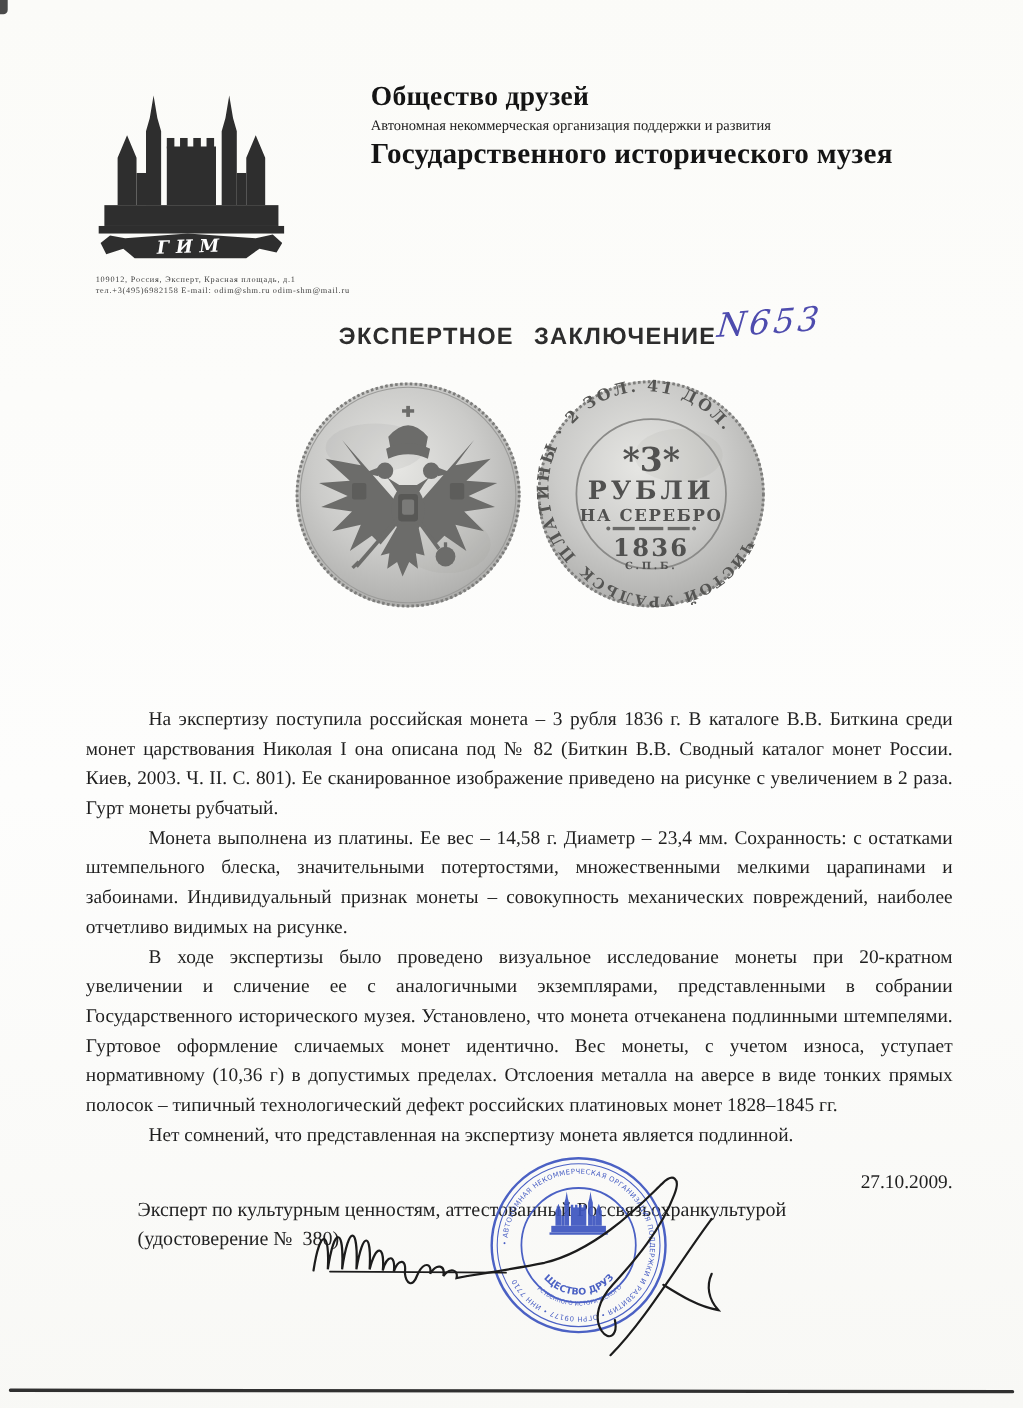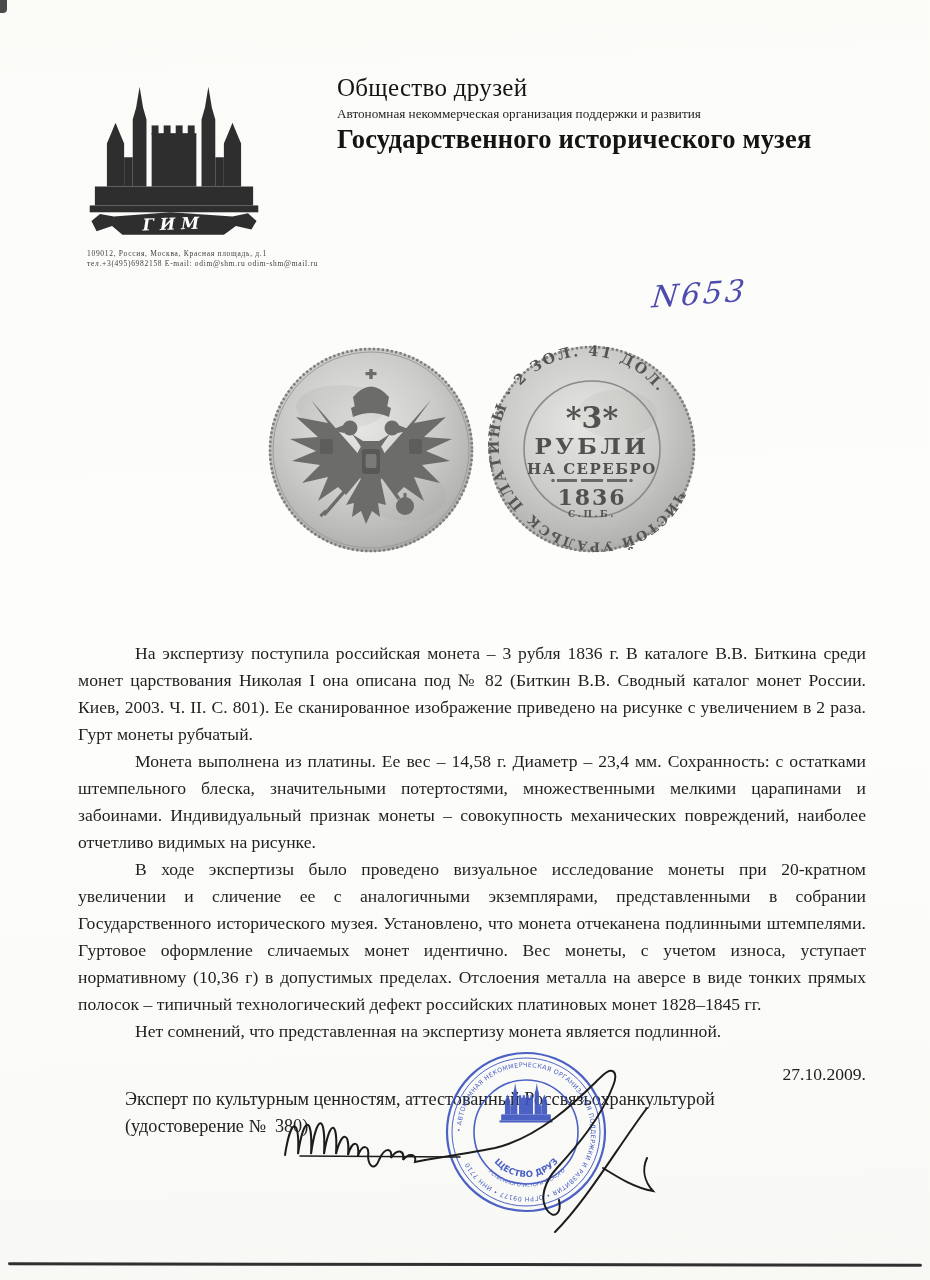--- a/index.html
+++ b/index.html
@@ -5,21 +5,21 @@
   html,body{margin:0;padding:0;background:#e8e8e8;}
   .page{position:relative;width:930px;height:1280px;margin:0 auto;
         background:linear-gradient(178deg,#fbfbf8 0%,#fdfdfc 55%,#f8f8f5 100%);
         overflow:hidden;font-family:"Liberation Serif",serif;color:#1f1f1f;}
   .corner-mark{position:absolute;left:0;top:0;width:7px;height:13px;background:#4a4a4a;border-radius:0 0 4px 0;}
   .scan-edge{position:absolute;left:8px;top:1263px;width:914px;height:3px;background:#303030;border-radius:2px;transform:rotate(.08deg);}
 
   
   .logo{position:absolute;left:88px;top:76px;width:172px;height:178px;}
   .org-head{position:absolute;left:337px;top:74px;width:575px;}
-  .org-name{font-size:25px;font-weight:normal;letter-spacing:.3px;color:#141414;}
+  .org-name{font-size:25px;font-weight:bold;letter-spacing:.3px;color:#141414;}
   .org-sub{font-size:13.2px;margin-top:4px;color:#232323;}
   .org-name2{font-size:26.5px;font-weight:bold;margin-top:2px;letter-spacing:.2px;color:#141414;}
   .org-addr{position:absolute;left:87px;top:249px;font-size:7.5px;line-height:10px;letter-spacing:.7px;color:#3c3c3c;}
 
   
   .doc-title{position:absolute;left:308px;top:294px;font-family:"Liberation Sans",sans-serif;
              font-weight:bold;font-size:21.5px;letter-spacing:1.2px;word-spacing:11px;color:#2d2d2d;}
   .doc-number{position:absolute;left:652px;top:276px;font-family:"DejaVu Serif",serif;font-style:italic;
               font-size:30px;letter-spacing:3px;color:#4e4cae;transform:rotate(-4deg) skewX(-10deg);}
 
@@ -81,24 +81,25 @@
     <polygon fill="#2e2e2e" points="4,160 14,152 30,155 96,150 168,155 186,151 196,160 190,170 172,166 158,176 40,176 28,166 10,172"></polygon>
     <text x="100" y="170" text-anchor="middle" font-size="19" font-style="italic" font-weight="bold" fill="#ffffff" letter-spacing="7" transform="rotate(-2 100 168)">ГИМ</text>
   </svg>
 
   <div class="org-head">
     <div class="org-name">Общество друзей</div>
     <div class="org-sub">Автономная некоммерческая организация поддержки и развития</div>
     <div class="org-name2">Государственного исторического музея</div>
   </div>
   <div class="org-addr">
-    <div>109012, Россия, Москва, Красная площадь, д.1</div>
+    <div>109012, Россия, Эксперт, Красная площадь, д.1</div>
     <div>тел.+3(495)6982158 E-mail: odim@shm.ru odim-shm@mail.ru</div>
   </div>
 
+  <div class="doc-title">ЭКСПЕРТНОЕ ЗАКЛЮЧЕНИЕ</div>
   <div class="doc-number">N653</div>
 
   <svg class="coin obverse" viewBox="0 0 210 210">
     <circle cx="105" cy="105" r="102" fill="url(#coinGrad)"></circle>
     <circle cx="105" cy="105" r="101" fill="none" stroke="#7d7d7b" stroke-width="2.6" stroke-dasharray="2.4 2.1"></circle>
     <circle cx="105" cy="105" r="98" fill="none" stroke="#9b9b99" stroke-width="1"></circle>
     <ellipse cx="75" cy="62" rx="45" ry="22" fill="#8f8f8d" opacity=".12"></ellipse>
     <ellipse cx="140" cy="150" rx="40" ry="26" fill="#8f8f8d" opacity=".10"></ellipse>
     <g fill="#6c6c6a">
       <rect x="103.3" y="24" width="3.4" height="10"></rect>

